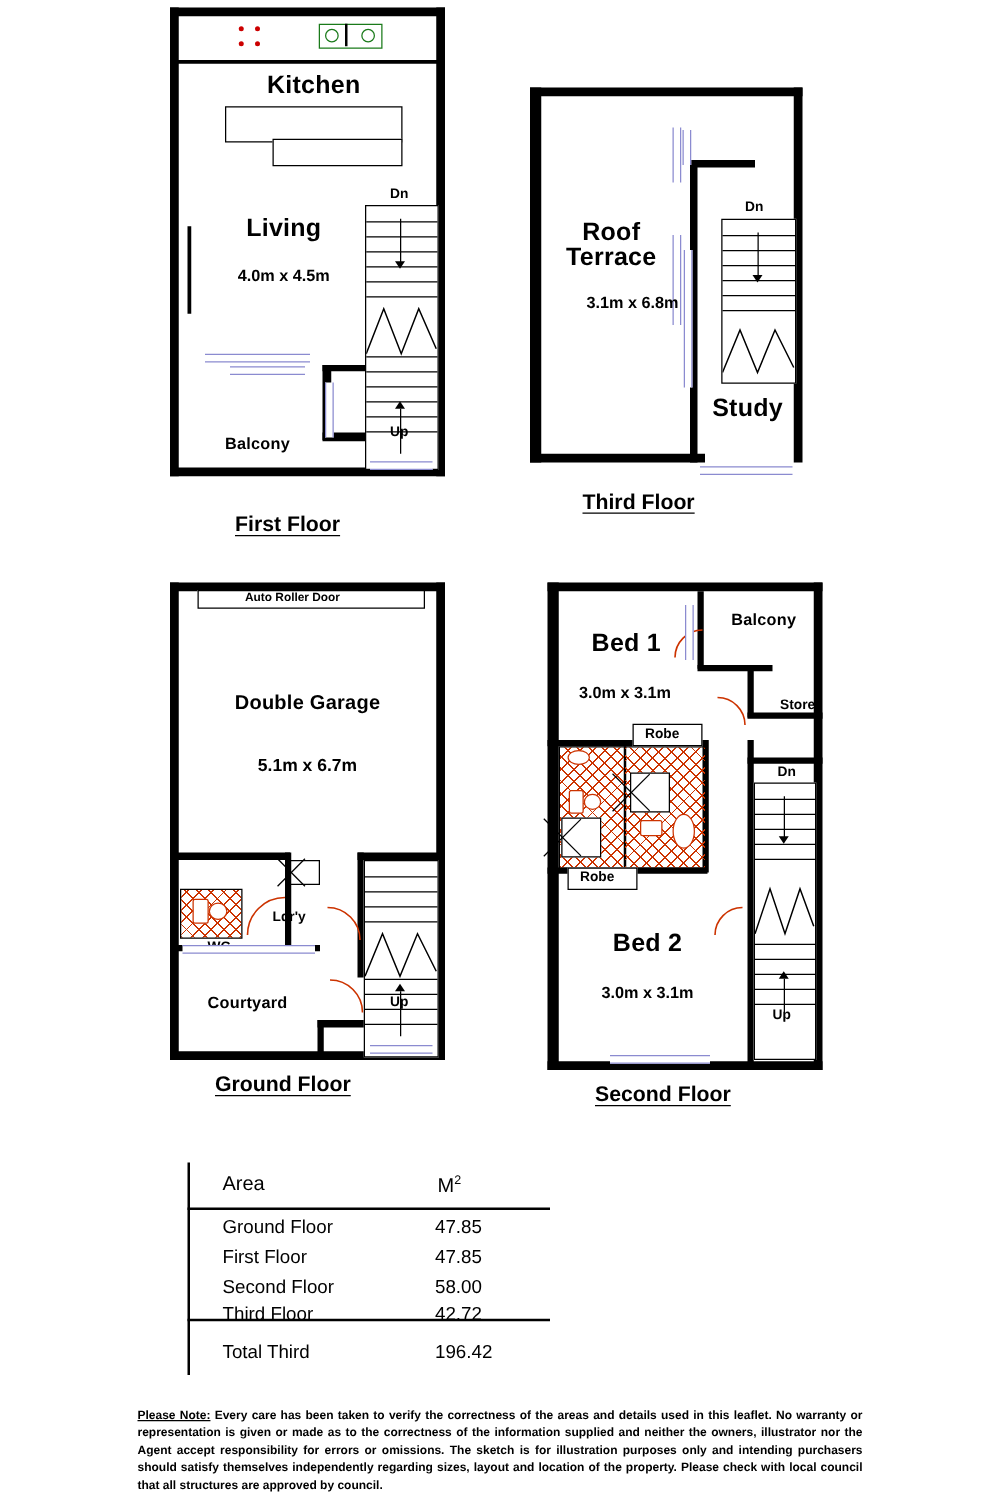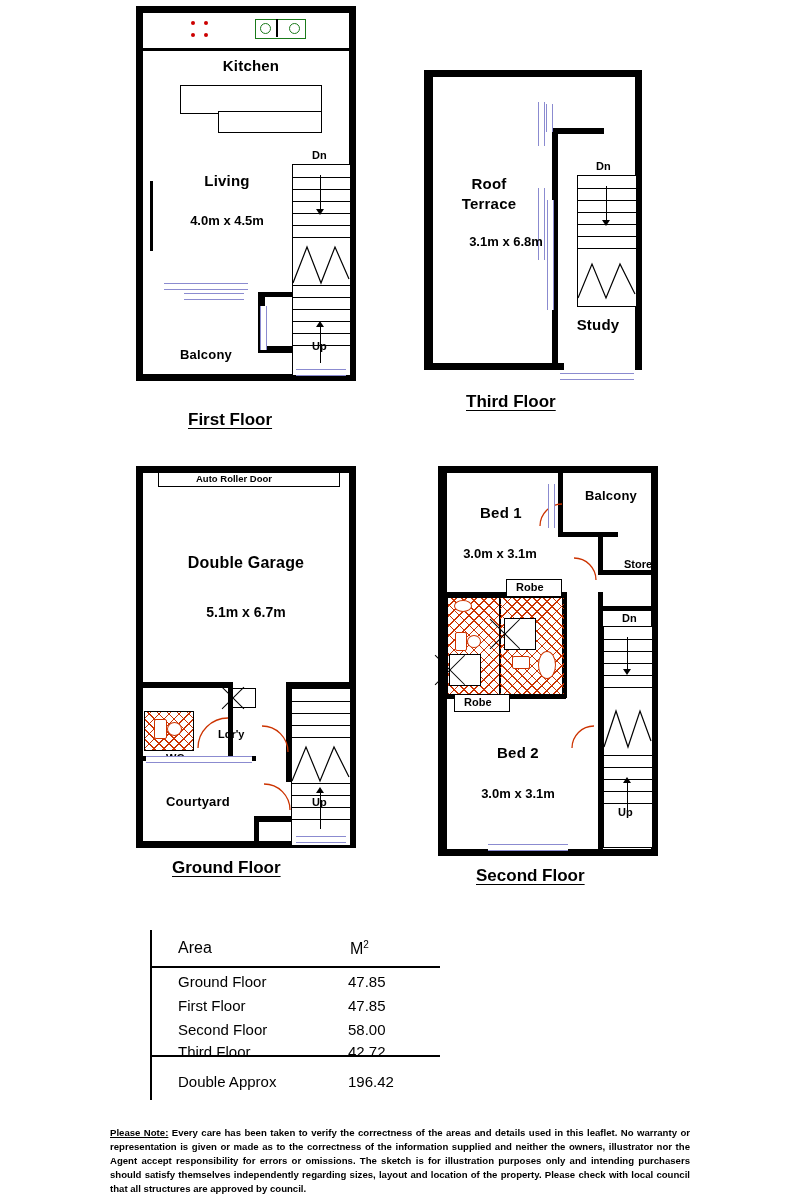--- a/index.html
+++ b/index.html
@@ -29,21 +29,21 @@
     position: absolute;
     background: #000000;
   }
   .thin {
     position: absolute;
     background: #000000;
   }
   .room-name {
     position: absolute;
     font-weight: bold;
-    font-size: 15px;
+    font-size: 20px;
     text-align: center;
     white-space: nowrap;
     letter-spacing: 0.2px;
   }
   .room-dim {
     position: absolute;
     font-weight: bold;
     font-size: 13px;
     text-align: center;
     white-space: nowrap;
@@ -482,21 +482,21 @@
 
     <div class="area-row area-label" style="top:67px;">First Floor</div>
     <div class="area-row area-value" style="top:67px;">47.85</div>
 
     <div class="area-row area-label" style="top:91px;">Second Floor</div>
     <div class="area-row area-value" style="top:91px;">58.00</div>
 
     <div class="area-row area-label" style="top:113px;">Third Floor</div>
     <div class="area-row area-value" style="top:113px;">42.72</div>
 
-    <div class="area-row area-label" style="top:143px;">Double Approx</div>
+    <div class="area-row area-label" style="top:143px;">Total Third</div>
     <div class="area-row area-value" style="top:143px;">196.42</div>
   </div>
 
   <div class="note">
     <u>Please Note:</u><span> Every care has  been  taken to verify  the correctness of the areas and   details used in  this leaflet.  No warranty  or representation  is given or made as to the correctness of the information supplied  and neither the  owners,  illustrator  nor  the  Agent   accept  responsibility  for errors  or omissions.   The  sketch  is  for illustration purposes only and intending purchasers should satisfy themselves independently  regarding sizes, layout and location of the property.  Please check with local council that all structures are approved by council.</span>
   </div>
 
 </div>
 
 </body></html>

